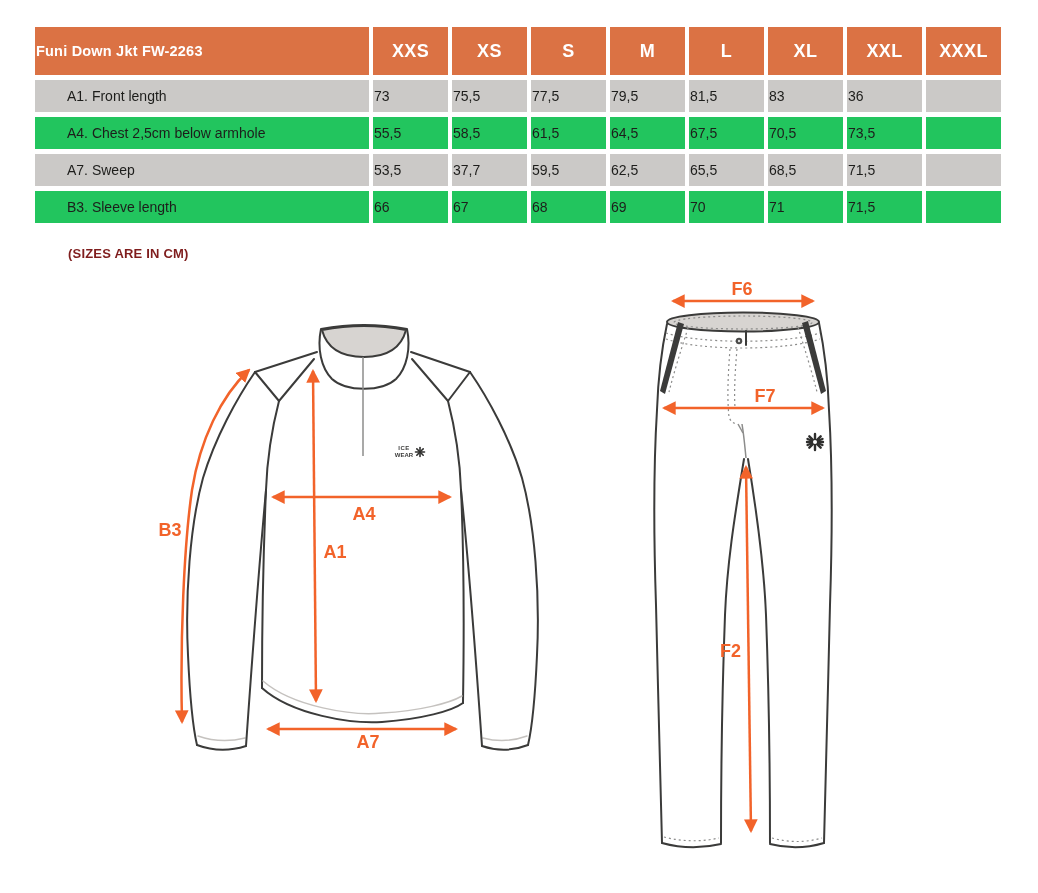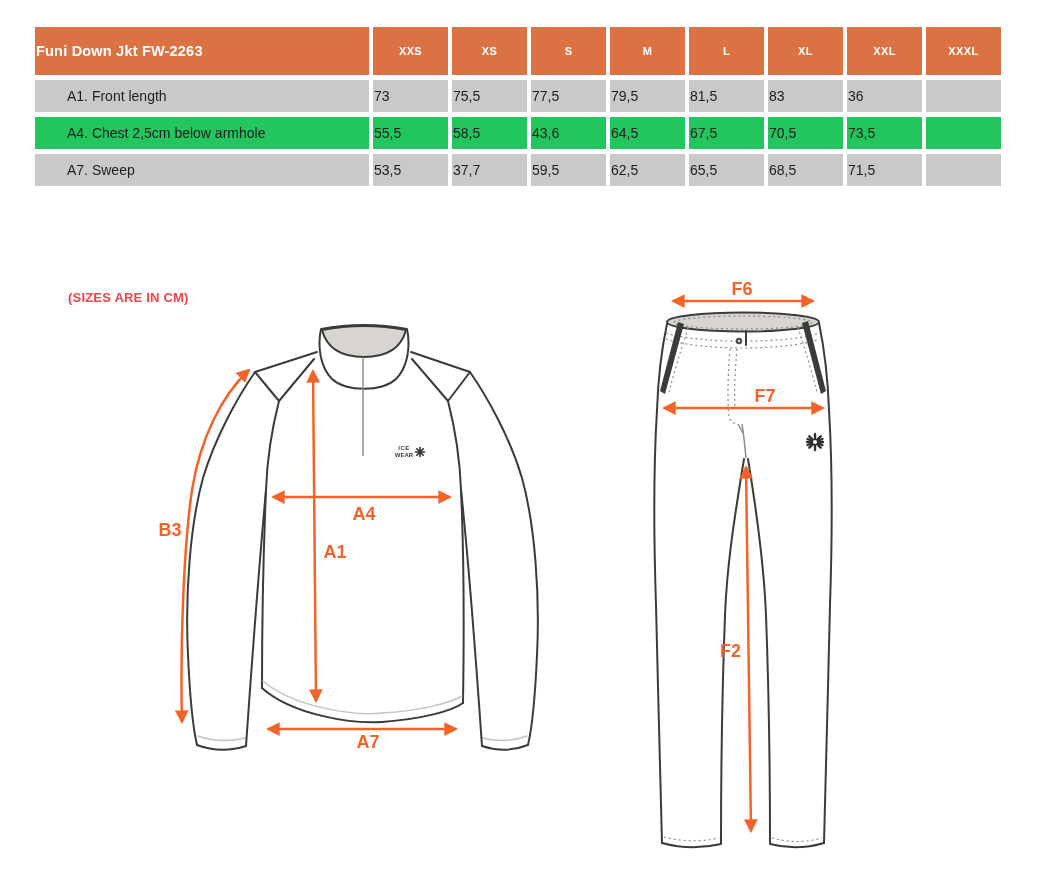--- a/index.html
+++ b/index.html
@@ -1,31 +1,31 @@
 <!DOCTYPE html>
 <html><head>
 <meta charset="utf-8">
 <style>
   html,body{margin:0;padding:0;background:#ffffff;}
   body{width:1038px;height:893px;font-family:"Liberation Sans",sans-serif;}
   .page{position:relative;width:1038px;height:893px;background:#fff;overflow:hidden;}
 
   table.size-table{position:absolute;left:31px;top:22px;border-collapse:separate;border-spacing:4px 5px;}
   .size-table th,.size-table td{font-size:14px;color:#1D1D1B;white-space:nowrap;}
-  .size-table thead th{background:#DB7244;color:#ffffff;font-weight:700;height:46px;text-align:center;font-size:11px;letter-spacing:.4px;}
+  .size-table thead th{background:#DB7244;color:#ffffff;font-weight:700;height:46px;text-align:center;font-size:18px;letter-spacing:.4px;}
   .size-table thead th.title-cell{text-align:left;font-size:14.5px;letter-spacing:.2px;}
   .size-table tbody tr{height:32px;}
   .size-table tbody th{text-align:left;font-weight:400;padding-left:32px;}
   .size-table td{text-align:left;}
   .size-table tr.dark>*{background:#CBC9C7;}
   .size-table tr.light>*{background:#22c55e;}
   .col-label{width:334px;}
   .col-size{width:75px;}
 
-  .cm-note{position:absolute;left:68px;top:246px;color:#ef4444;font-weight:700;font-size:13px;letter-spacing:.2px;margin-top:44px;}
+  .cm-note{position:absolute;left:68px;top:246px;color:#7f1d1d;font-weight:700;font-size:13px;letter-spacing:.2px;}
 
   svg.diagram{position:absolute;left:0;top:270px;}
   .outline{stroke:#3B3B3A;stroke-width:2;fill:none;stroke-linecap:round;stroke-linejoin:round;}
   .fillwhite{fill:#ffffff;}
   .grayfill{fill:#D7D4D1;stroke:#3B3B3A;stroke-width:2;}
   .stitch{stroke:#C5C2BF;stroke-width:1.5;fill:none;stroke-linecap:round;}
   .dotted{stroke:#8C8C8B;stroke-width:1.2;fill:none;stroke-dasharray:2 3;}
   .thinline{stroke:#8C8C8B;stroke-width:1.5;fill:none;}
   .meas{stroke:#F2632A;stroke-width:2.5;fill:none;}
   .mlabel{fill:#F2632A;font-weight:700;font-size:18px;font-family:"Liberation Sans",sans-serif;}
@@ -71,38 +71,49 @@
         <td>79,5</td>
         <td>81,5</td>
         <td>83</td>
         <td>36</td>
         <td></td>
       </tr>
       <tr class="light">
         <th>A4. Chest 2,5cm below armhole</th>
         <td>55,5</td>
         <td>58,5</td>
-        <td>43,6</td>
+        <td>61,5</td>
         <td>64,5</td>
         <td>67,5</td>
         <td>70,5</td>
         <td>73,5</td>
         <td></td>
       </tr>
       <tr class="dark">
         <th>A7. Sweep</th>
         <td>53,5</td>
         <td>37,7</td>
         <td>59,5</td>
         <td>62,5</td>
         <td>65,5</td>
         <td>68,5</td>
         <td>71,5</td>
         <td></td>
       </tr>
+      <tr class="light">
+        <th>B3. Sleeve length</th>
+        <td>66</td>
+        <td>67</td>
+        <td>68</td>
+        <td>69</td>
+        <td>70</td>
+        <td>71</td>
+        <td>71,5</td>
+        <td></td>
+      </tr>
     </tbody>
   </table>
 
   <div class="cm-note">(SIZES ARE IN CM)</div>
 
   <svg class="diagram" width="1038" height="623" viewBox="0 270 1038 623">
     <defs>
       <marker id="ah" viewBox="0 0 10 10" refX="8.5" refY="5" markerWidth="5.5" markerHeight="5.5" orient="auto-start-reverse">
         <path d="M0,0 L10,5 L0,10 z" fill="#F2632A"></path>
       </marker>

